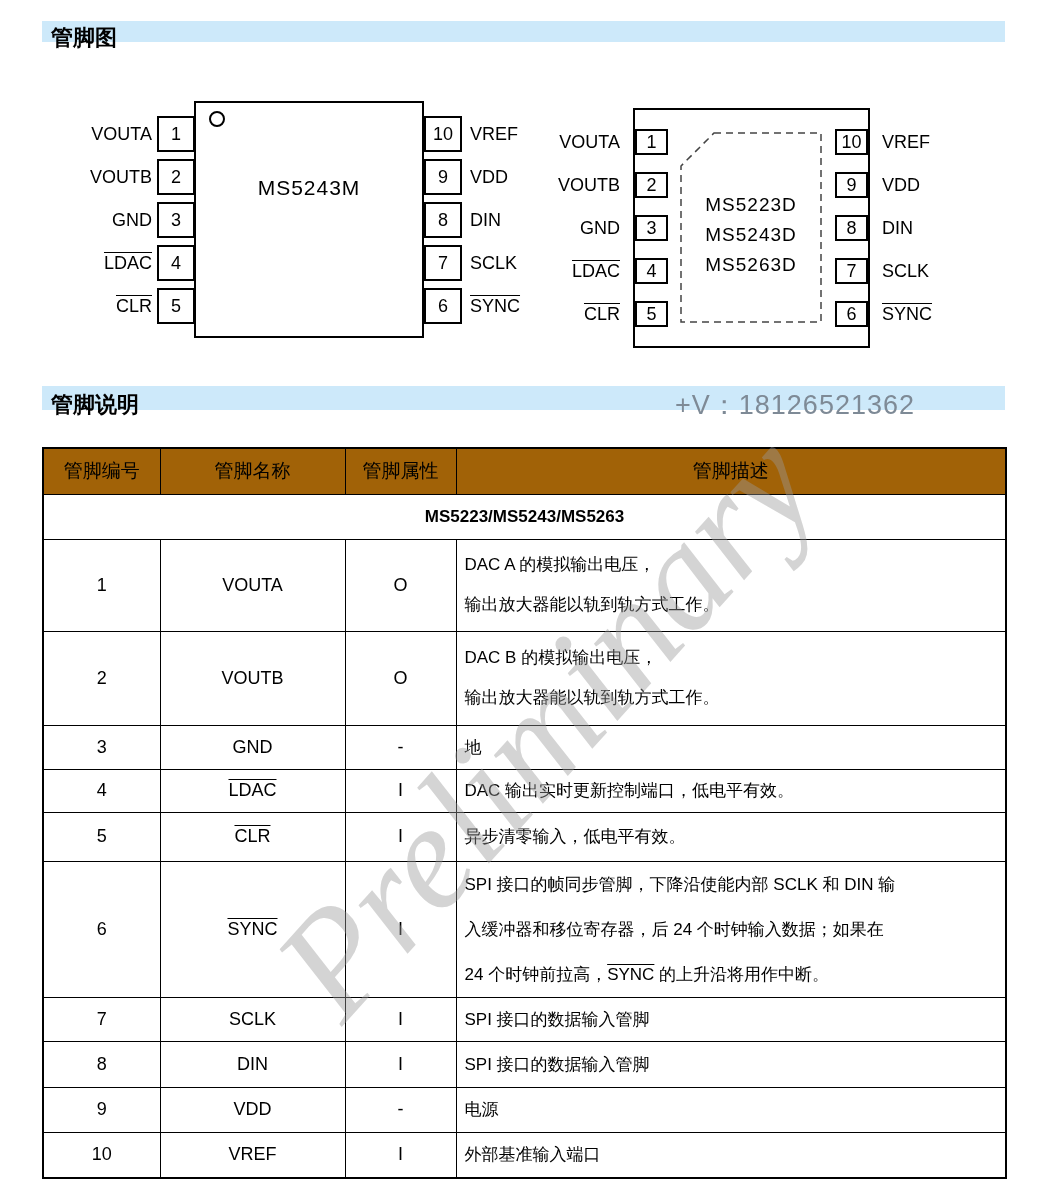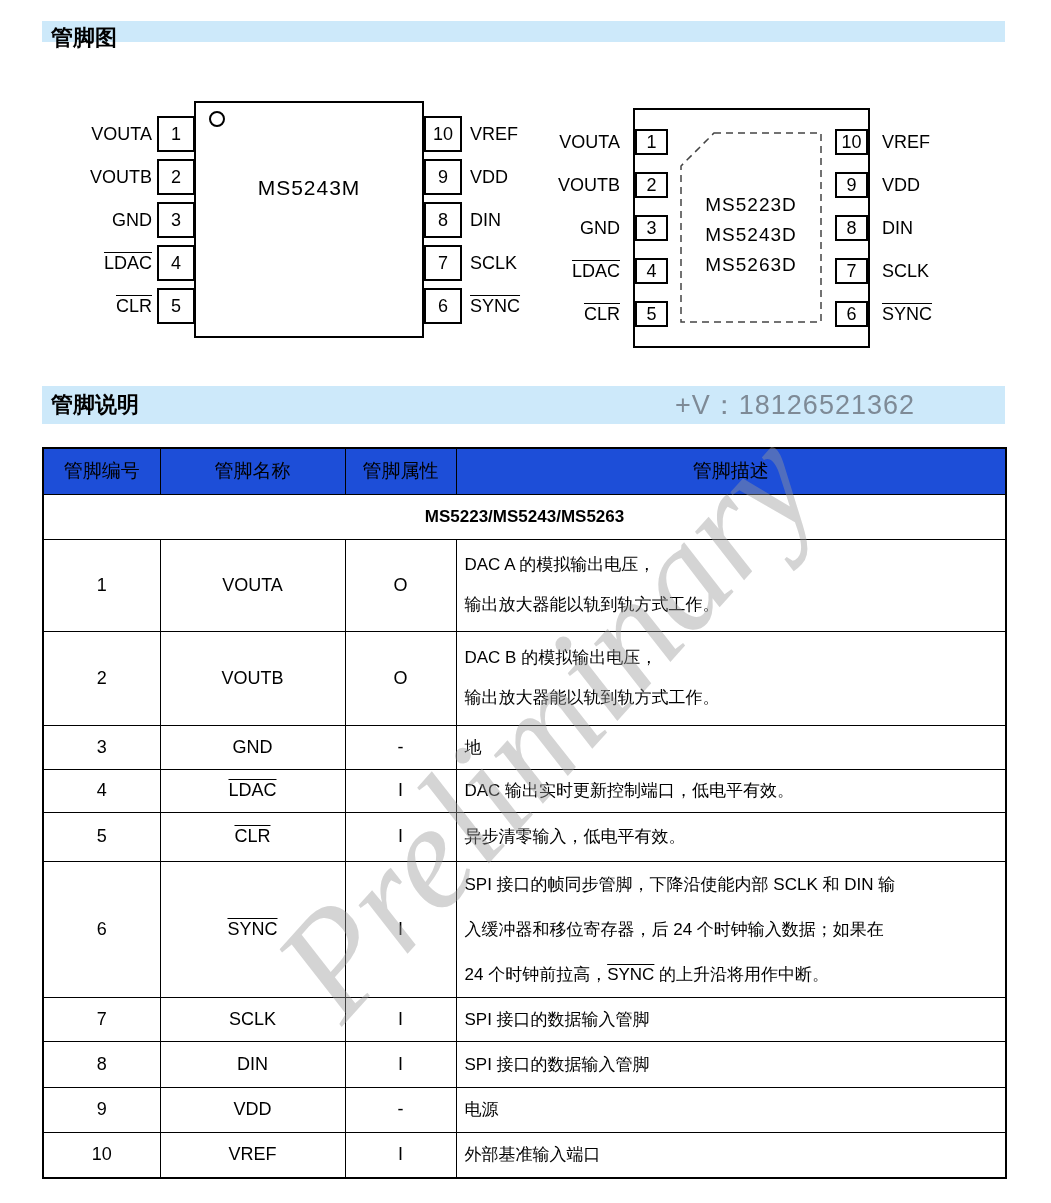--- a/index.html
+++ b/index.html
@@ -3,21 +3,21 @@
 <meta charset="utf-8">
 <style>
   * { box-sizing: border-box; margin: 0; padding: 0; }
   html,body { background:#ffffff; }
   body { width:1051px; height:1203px; font-family:"Liberation Sans", sans-serif; color:#000; }
   .page { position:relative; width:1051px; height:1203px; overflow:hidden; background:#fff; }
 
   
   .bar { position:absolute; left:42px; width:963px; background:#CDE9FA; }
   .bar1 { top:21px; height:21px; }
-  .bar2 { top:386px; height:38px; }
+  .bar2 { top:386px; height:24px; }
   .bar-title { font-family:"Liberation Serif", serif; font-weight:bold; font-size:22px; padding-left:9px; color:#000; }
   .bar1 .bar-title { line-height:33px; }
   .bar2 .bar-title { line-height:38px; }
   .contact { position:absolute; right:90px; top:0; line-height:38px; font-size:27px; color:#7E8A96; letter-spacing:1px; }
 
   
   .pkg-body { position:absolute; border:2px solid #000; background:#fff; }
   .pinbox { position:absolute; border:2px solid #000; background:#fff; display:flex; align-items:center; justify-content:center; font-size:18px; }
   .plabel { position:absolute; height:36px; line-height:36px; font-size:18px; white-space:nowrap; }
   .lab-l { text-align:right; }
@@ -27,21 +27,21 @@
   .chipnames div { line-height:31px; }
   .chipnames2 { position:absolute; text-align:center; font-size:19px; letter-spacing:1px; }
   .chipnames2 div { line-height:30px; }
   .dot { position:absolute; width:16px; height:16px; border:2px solid #000; border-radius:50%; background:#fff; }
   .dfn-outline { position:absolute; }
 
   
   table.pins { position:absolute; left:42px; top:447px; width:963px; border-collapse:collapse; table-layout:fixed; }
   table.pins, table.pins td, table.pins th { border:1px solid #000; }
   table.pins { border:2px solid #000; }
-  table.pins th { background:#1d4ed8; font-family:"Liberation Serif", serif; font-weight:normal; font-size:19px; height:46px; }
+  table.pins th { background:#a16207; font-family:"Liberation Serif", serif; font-weight:normal; font-size:19px; height:46px; }
   td.c { text-align:center; vertical-align:middle; font-size:18px; }
   td.groupcell { text-align:center; vertical-align:middle; font-weight:bold; font-size:17px; height:45px; }
   td.desc { vertical-align:middle; padding-left:8px; font-size:17px; font-family:"Liberation Sans", sans-serif; }
   td.desc .dline { line-height:40px; }
   td.desc .dline3 { line-height:45px; }
 
   
   .watermark { position:absolute; left:145px; top:545px; width:800px; height:360px;
     display:flex; align-items:center; justify-content:center; transform:rotate(-48deg);
     font-family:"Liberation Serif", serif; font-style:italic; font-size:150px;

